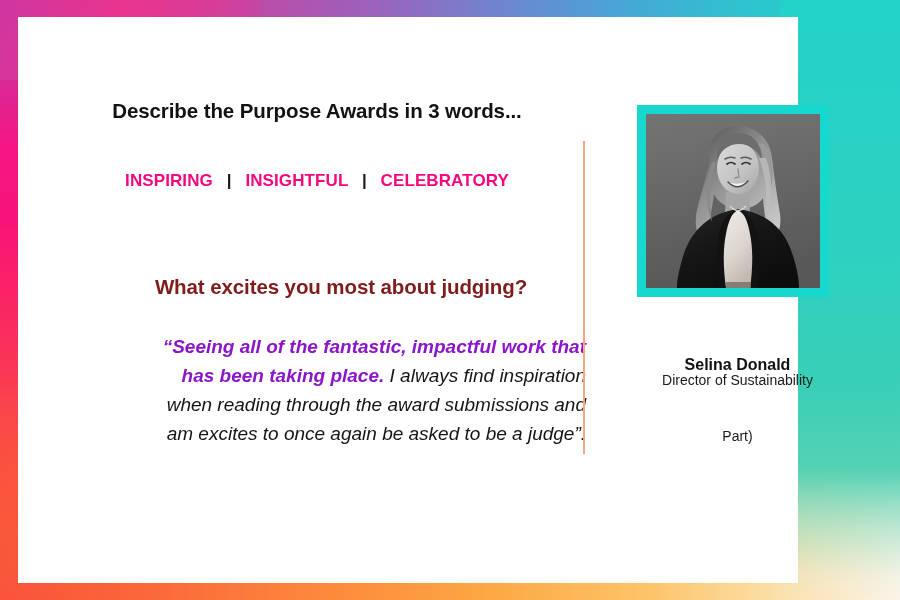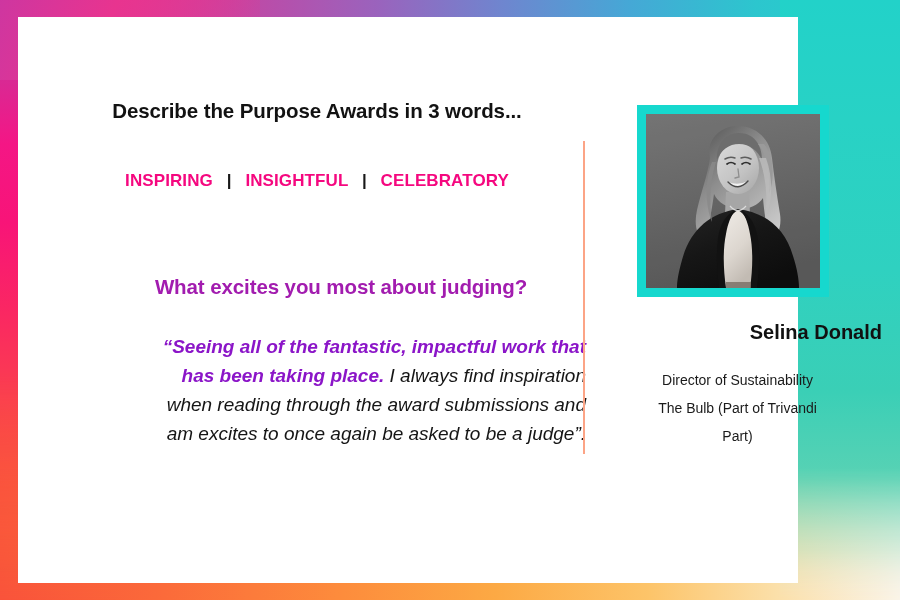--- a/index.html
+++ b/index.html
@@ -117,21 +117,21 @@
   }
 
   .q2 {
     position: absolute;
     left: 44px;
     top: 258px;
     width: 490px;
     text-align: center;
     font-size: 20.5px;
     font-weight: bold;
-    color: #a21caf;
+    color: #7f1d1d;
     letter-spacing: -0.1px;
   }
 
   .quote {
     position: absolute;
     left: 104px;
     top: 315px;
     width: 430px;
     text-align: right;
     font-size: 19px;
@@ -177,24 +177,24 @@
     width: 100%;
     height: 100%;
     overflow: hidden;
     background: #6E6E6E;
   }
   .photo svg { display: block; width: 100%; height: 100%; }
 
   .person-name {
     position: absolute;
     left: 0;
-    top: 304px;
+    top: 339px;
     width: 289px;
-    text-align: right;
-    font-size: 20px;
+    text-align: center;
+    font-size: 16px;
     font-weight: bold;
     color: #111111;
   }
   .person-role {
     position: absolute;
     left: 4px;
     top: 349px;
     width: 281px;
     text-align: center;
     font-size: 14px;
@@ -322,21 +322,21 @@
 
               <path d="M84 92 q8 9 16 0" stroke="#e2e2e2" stroke-width="1.2" fill="none" opacity="0.9"></path>
             </svg>
           </div>
         </div>
 
         <div class="person-name">Selina Donald</div>
 
         <div class="person-role">
           <span>Director of Sustainability</span><br>
-          <span>The Bulb (Part of Trivandi</span><br>
+          <br>
           <span>Part)</span>
         </div>
 
       </div>
 
     </div>
   </div>
 </div>
 
 </body></html>

